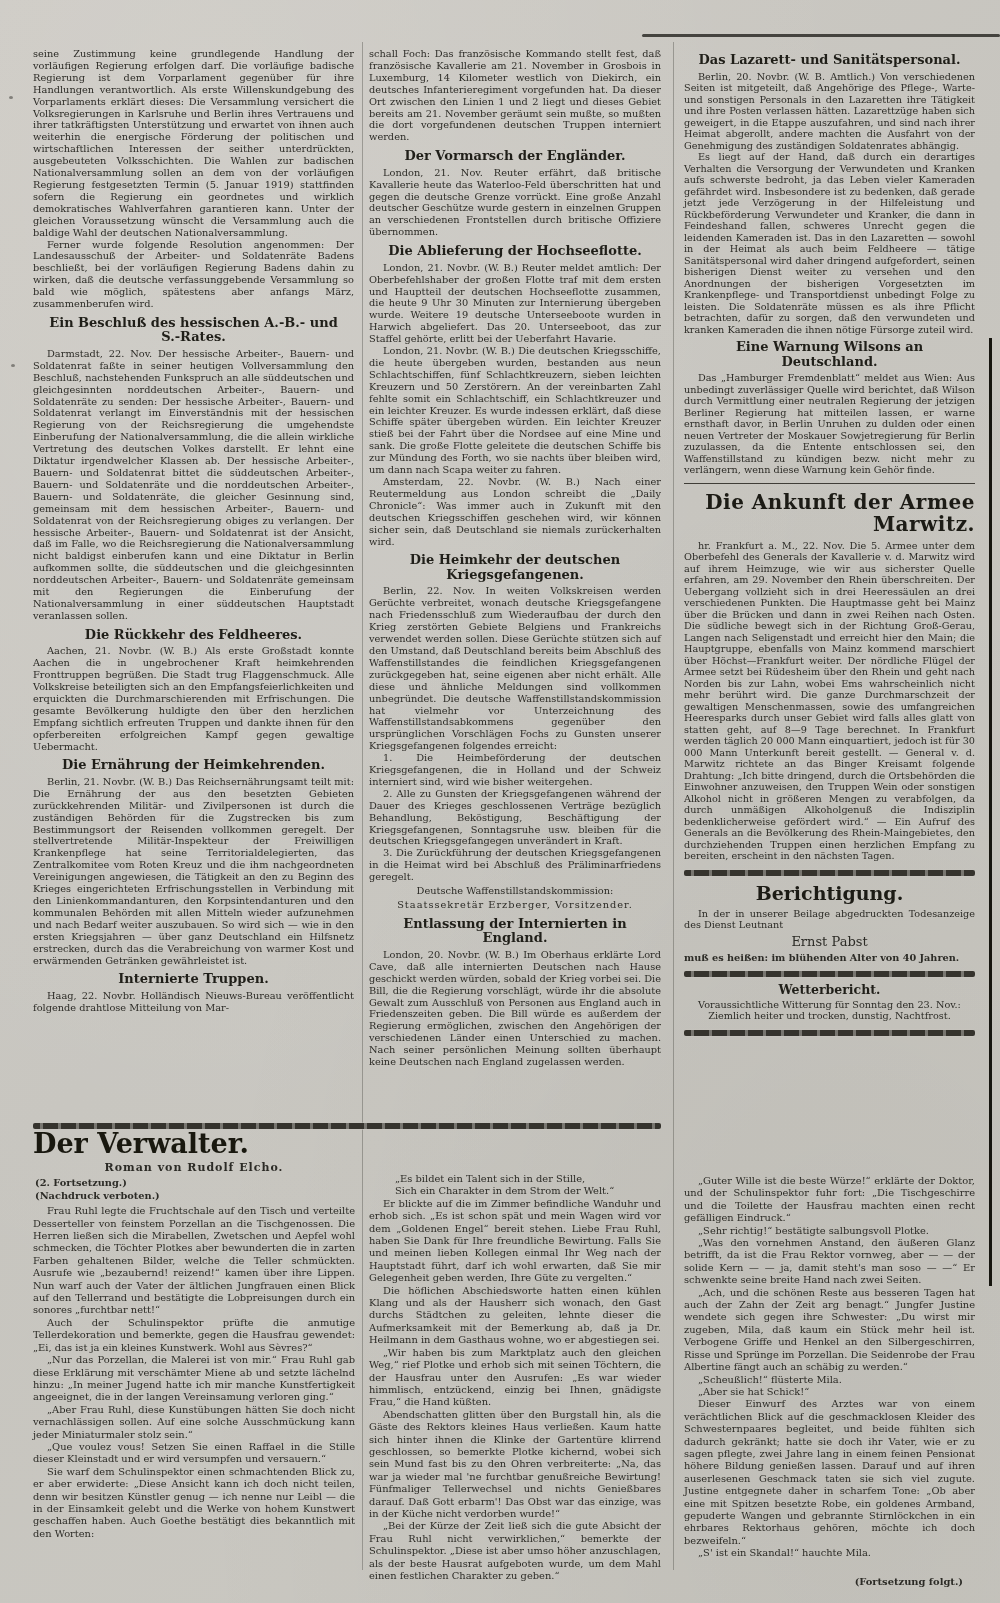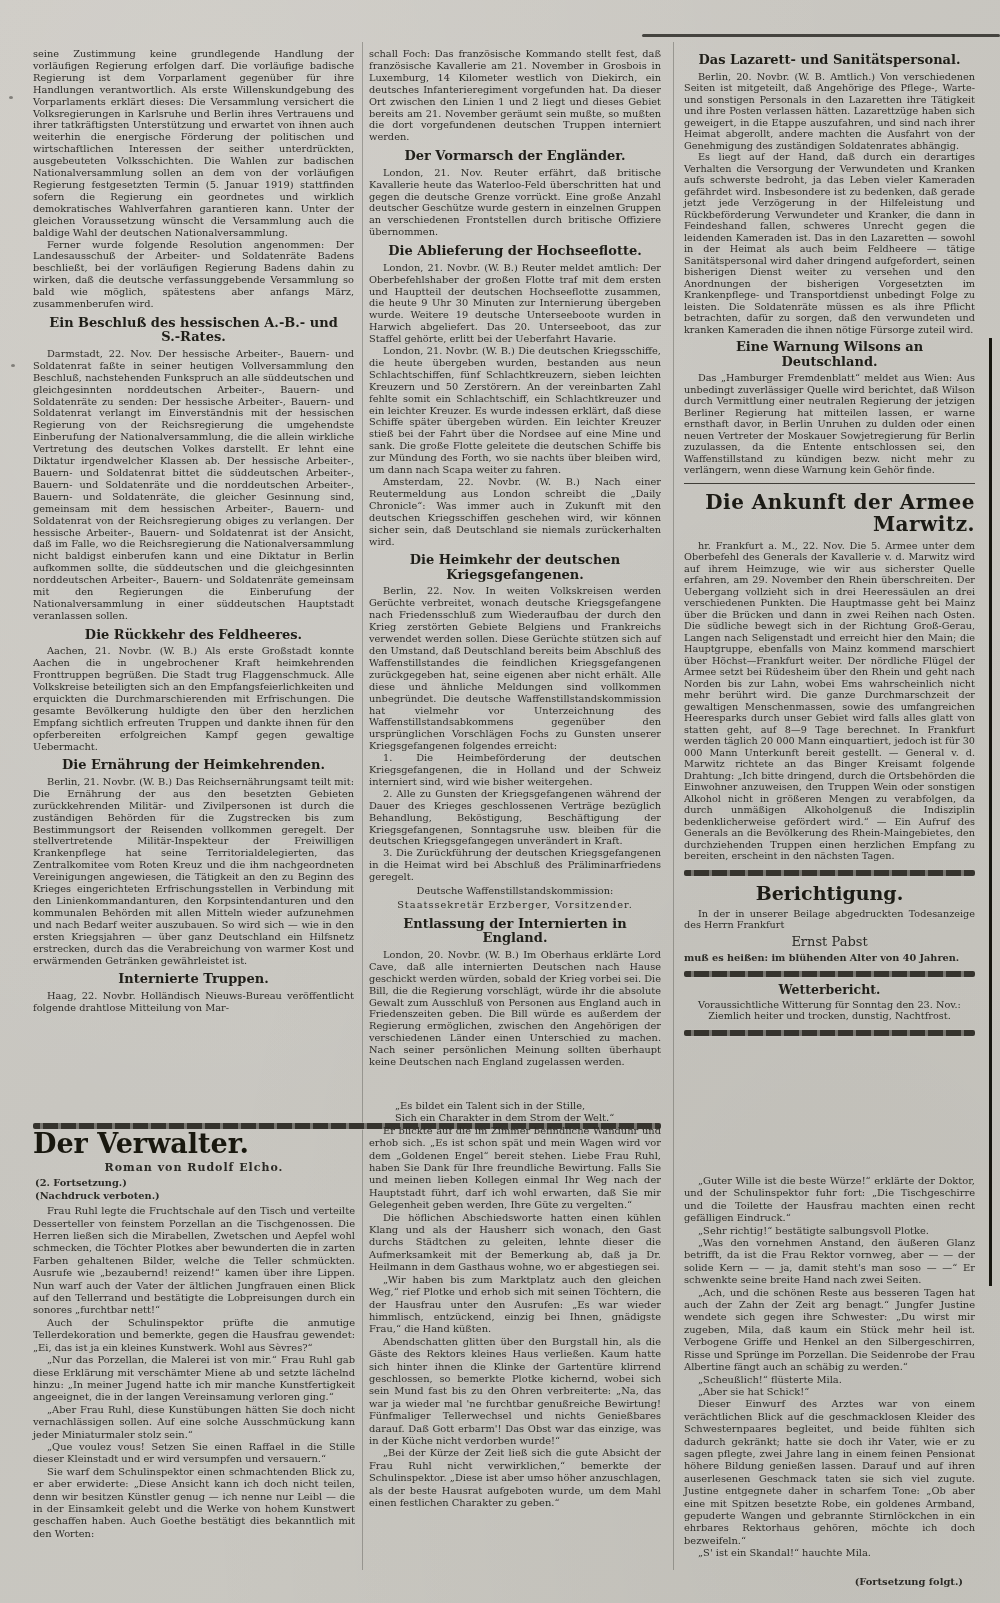--- a/index.html
+++ b/index.html
@@ -39,21 +39,21 @@
   .spaced{letter-spacing:1px;}
   .b-head{font-size:19px;line-height:21px;font-weight:bold;text-align:center;margin:4px 0 4px;color:#1c1b15;}
   .b-name{text-align:center !important;text-indent:0 !important;font-weight:normal;font-size:13px;line-height:16px;margin:3px 0 2px !important;}
   .b-closing{font-weight:bold;text-indent:0 !important;}
   .w-head{font-size:12.5px;font-weight:bold;text-align:center;margin:5px 0 3px;color:#201f19;}
   .w-line{text-align:center !important;text-indent:0 !important;}
 
   
   .fl-col{position:absolute;text-align:justify;font-size:9.9px;line-height:12.4px;}
   #flcol1{left:33px;top:1127px;width:322px;}
-  #flcol2{left:369px;top:1100px;width:292px;}
+  #flcol2{left:369px;top:1173px;width:292px;}
   #flcol3{left:684px;top:1175px;width:291px;}
   .fl-col p{margin:0;text-indent:14px;}
   .fl-title{font-size:27px;line-height:30px;font-weight:bold;text-align:left;margin:2px 0 3px;color:#19180f;}
   .fl-subtitle{font-size:11px;font-weight:bold;text-align:center;margin:0 0 3px;letter-spacing:1px;}
   .fl-notes{display:flex;justify-content:space-between;font-weight:bold;font-size:9.8px;margin:1px 2px 3px;flex-direction:column;}
   .poem{text-indent:0 !important;padding-left:26px;text-align:left !important;}
   .fl-cont{text-align:right !important;text-indent:0 !important;font-weight:bold;margin-top:16px !important;padding-right:12px;}
 </style>
 </head>
 <body>
@@ -114,21 +114,21 @@
 
     <h2 class="sec">Eine Warnung Wilsons an Deutschland.</h2>
     <p>Das „Hamburger Fremdenblatt“ meldet aus Wien: Aus unbedingt zuverlässiger Quelle wird berichtet, daß Wilson durch Vermittlung einer neutralen Regierung der jetzigen Berliner Regierung hat mitteilen lassen, er warne ernsthaft davor, in Berlin Unruhen zu dulden oder einen neuen Vertreter der Moskauer Sowjetregierung für Berlin zuzulassen, da die Entente entschlossen sei, den Waffenstillstand zu kündigen bezw. nicht mehr zu verlängern, wenn diese Warnung kein Gehör finde.</p>
 
     <hr class="thin-rule">
     <h2 class="sec-big">Die Ankunft der Armee Marwitz.</h2>
     <p>hr. Frankfurt a. M., 22. Nov. Die 5. Armee unter dem Oberbefehl des Generals der Kavallerie v. d. Marwitz wird auf ihrem Heimzuge, wie wir aus sicherster Quelle erfahren, am 29. November den Rhein überschreiten. Der Uebergang vollzieht sich in drei Heeressäulen an drei verschiedenen Punkten. Die Hauptmasse geht bei Mainz über die Brücken und dann in zwei Reihen nach Osten. Die südliche bewegt sich in der Richtung Groß-Gerau, Langen nach Seligenstadt und erreicht hier den Main; die Hauptgruppe, ebenfalls von Mainz kommend marschiert über Höchst—Frankfurt weiter. Der nördliche Flügel der Armee setzt bei Rüdesheim über den Rhein und geht nach Norden bis zur Lahn, wobei Ems wahrscheinlich nicht mehr berührt wird. Die ganze Durchmarschzeit der gewaltigen Menschenmassen, sowie des umfangreichen Heeresparks durch unser Gebiet wird falls alles glatt von statten geht, auf 8—9 Tage berechnet. In Frankfurt werden täglich 20 000 Mann einquartiert, jedoch ist für 30 000 Mann Unterkunft bereit gestellt. — General v. d. Marwitz richtete an das Binger Kreisamt folgende Drahtung: „Ich bitte dringend, durch die Ortsbehörden die Einwohner anzuweisen, den Truppen Wein oder sonstigen Alkohol nicht in größeren Mengen zu verabfolgen, da durch unmäßigen Alkoholgenuß die Indisziplin bedenklicherweise gefördert wird.“ — Ein Aufruf des Generals an die Bevölkerung des Rhein-Maingebietes, den durchziehenden Truppen einen herzlichen Empfang zu bereiten, erscheint in den nächsten Tagen.</p>
 
     <div class="orn-rule"></div>
     <h2 class="b-head">Berichtigung.</h2>
-    <p>In der in unserer Beilage abgedruckten Todesanzeige des Herrn Frankfurt</p>
+    <p>In der in unserer Beilage abgedruckten Todesanzeige des Dienst Leutnant</p>
     <p class="b-name">Ernst Pabst</p>
     <p class="b-closing">muß es heißen: im blühenden Alter von 40 Jahren.</p>
 
     <div class="orn-rule"></div>
     <h2 class="w-head">Wetterbericht.</h2>
     <p class="w-line">Voraussichtliche Witterung für Sonntag den 23. Nov.:</p>
     <p class="w-line">Ziemlich heiter und trocken, dunstig, Nachtfrost.</p>
     <div class="orn-rule"></div>
   </div>
 

